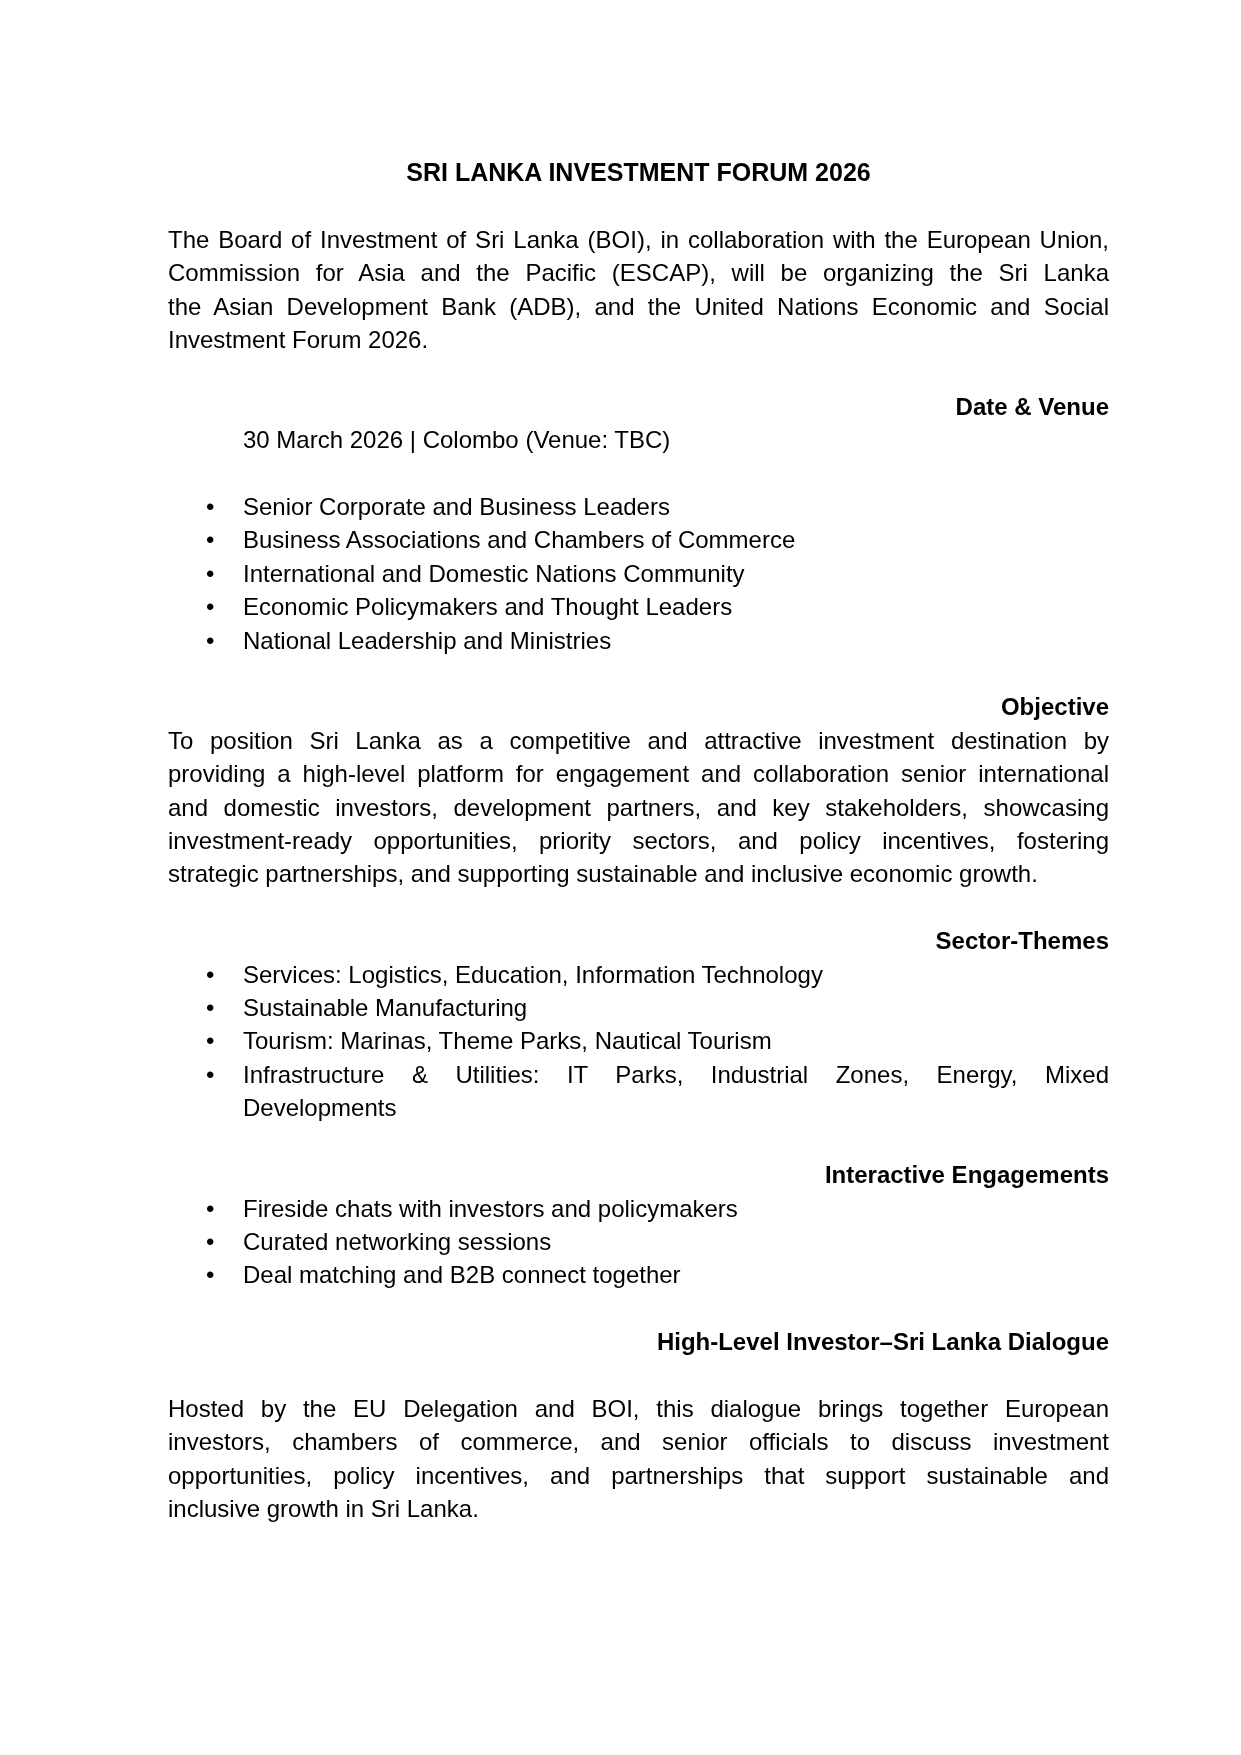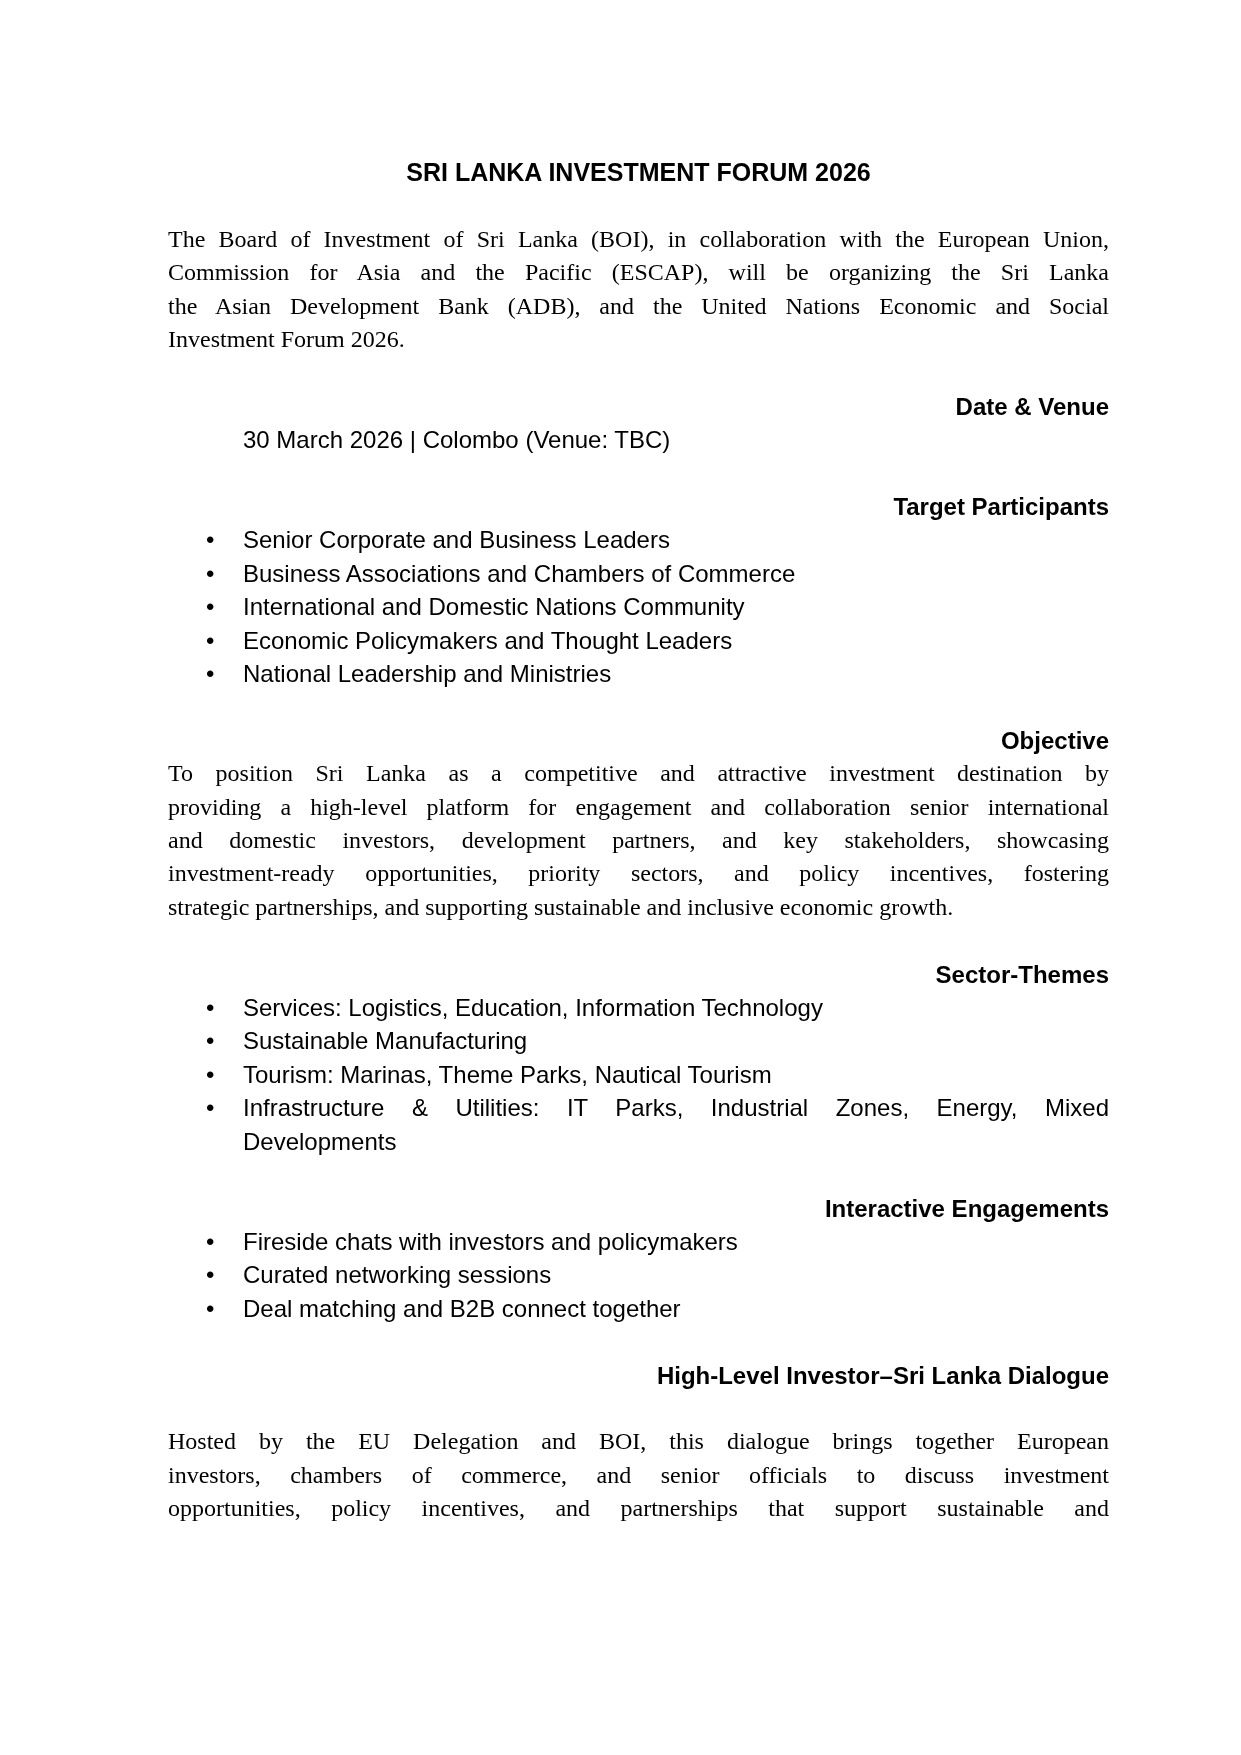--- a/index.html
+++ b/index.html
@@ -29,21 +29,21 @@
   .h {
     font-weight: bold;
     text-align: right;
   }
   .sp { height: 33.4px; }
   
   .jl {
     text-align: justify;
     text-align-last: justify;
   }
-  .line { white-space: normal; font-family: Liberation Serif, serif; }
+  .line { white-space: normal; }
   .indent { padding-left: 75px; }
   .li {
     position: relative;
     padding-left: 75px;
   }
   .li .bullet {
     position: absolute;
     left: 38px;
     top: 0;
   }
@@ -63,21 +63,20 @@
     <div class="line jl">Commission for Asia and the Pacific (ESCAP), will be organizing the Sri Lanka</div>
     <div class="line jl">the Asian Development Bank (ADB), and the United Nations Economic and Social</div>
     <div class="line">Investment Forum 2026.</div>
   </div>
   <div class="sp"></div>
 
   <div class="h">Date &amp; Venue</div>
   <div class="indent">30 March 2026 | Colombo (Venue: TBC)</div>
   <div class="sp"></div>
 
-  <div class="h">Target Participants</div>
   <div>
     <div class="li">
       <span class="bullet">•</span>
       <span>Senior Corporate and Business Leaders</span>
     </div>
     <div class="li">
       <span class="bullet">•</span>
       <span>Business Associations and Chambers of Commerce</span>
     </div>
     <div class="li">
@@ -143,15 +142,16 @@
     </div>
   </div>
   <div class="sp"></div>
 
   <div class="h">High-Level Investor–Sri Lanka Dialogue</div>
   <div class="sp"></div>
   <div>
     <div class="line jl">Hosted by the EU Delegation and BOI, this dialogue brings together European</div>
     <div class="line jl">investors, chambers of commerce, and senior officials to discuss investment</div>
     <div class="line jl">opportunities, policy incentives, and partnerships that support sustainable and</div>
+    <div class="line">inclusive growth in Sri Lanka.</div>
   </div>
 
 </div>
 
 </body></html>

